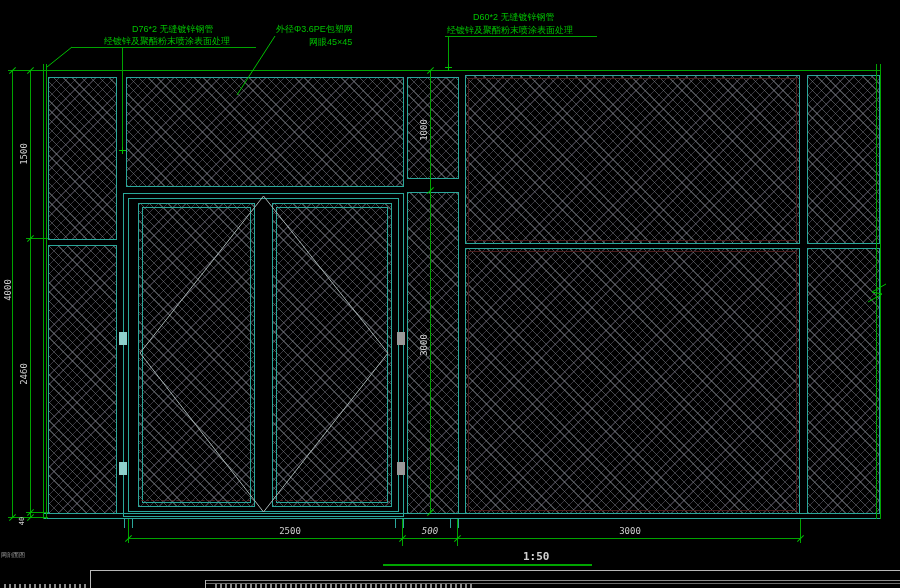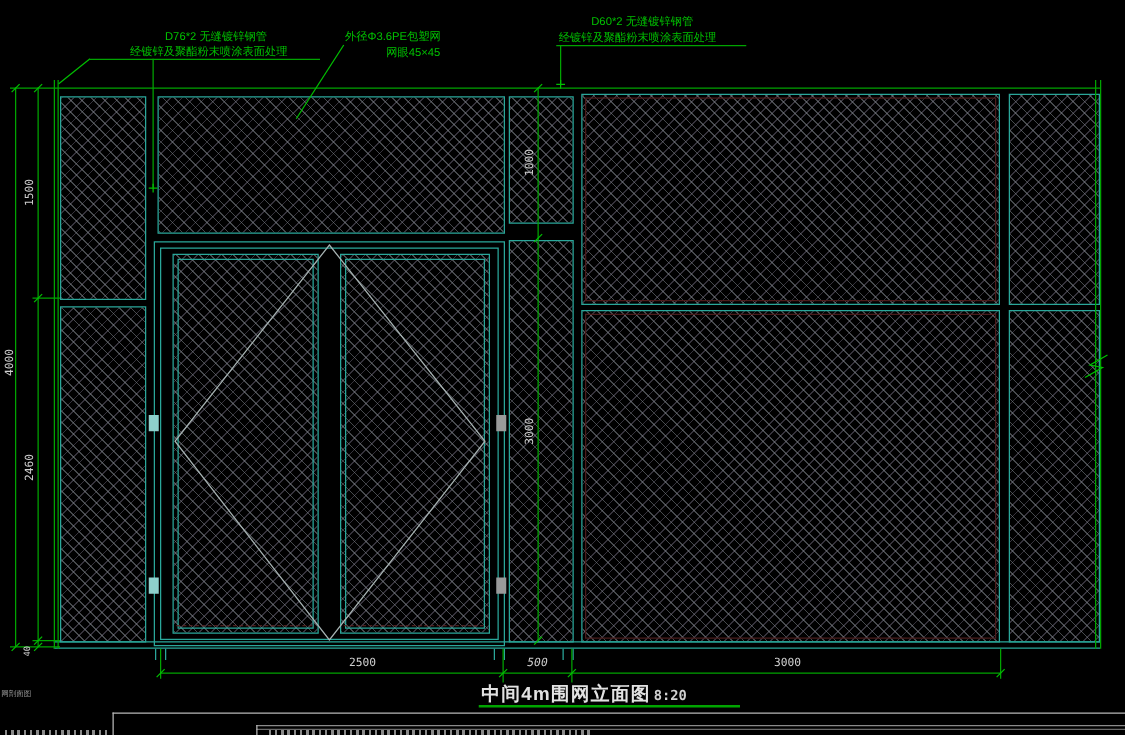--- a/index.html
+++ b/index.html
@@ -129,22 +129,21 @@
   <div class="vdim" style="left:8px;top:290px;">4000</div>
   <div class="vdim" style="left:24px;top:154px;">1500</div>
   <div class="vdim" style="left:24px;top:374px;">2460</div>
   <div class="vdim" style="left:22px;top:521px;font-size:7px;">40</div>
   <div class="vdim" style="left:424px;top:130px;">1000</div>
   <div class="vdim" style="left:424px;top:345px;">3000</div>
   <div class="hdim" style="left:290px;top:531px;">2500</div>
   <div class="hdim" style="left:430px;top:531px;font-style:italic;">500</div>
   <div class="hdim" style="left:630px;top:531px;">3000</div>
 
-  <div class="title" style="left:385px;top:546px;">中间4m围网立面图</div>
-  <div class="scale" style="left:523px;top:550px;">8:20</div>
+  <div class="scale" style="left:523px;top:550px;">1:50</div>
   <div class="gline" style="left:383px;top:564px;width:209px;height:2px;"></div>
   <div class="corner" style="left:1px;top:551px;">网剖面图</div>
 
   <div class="wline" style="left:90px;top:570px;width:810px;height:1px;"></div>
   <div class="wline" style="left:90px;top:570px;width:1px;height:18px;"></div>
   <div class="wline" style="left:205px;top:580px;width:695px;height:1px;background:#8a8a8a;"></div>
   <div class="wline" style="left:205px;top:583px;width:695px;height:1px;background:#6a6a6a;"></div>
   <div class="wline" style="left:205px;top:580px;width:1px;height:8px;"></div>
   <div class="speck" style="left:4px;top:584px;width:82px;"></div>
   <div class="speck" style="left:215px;top:584px;width:260px;"></div>

